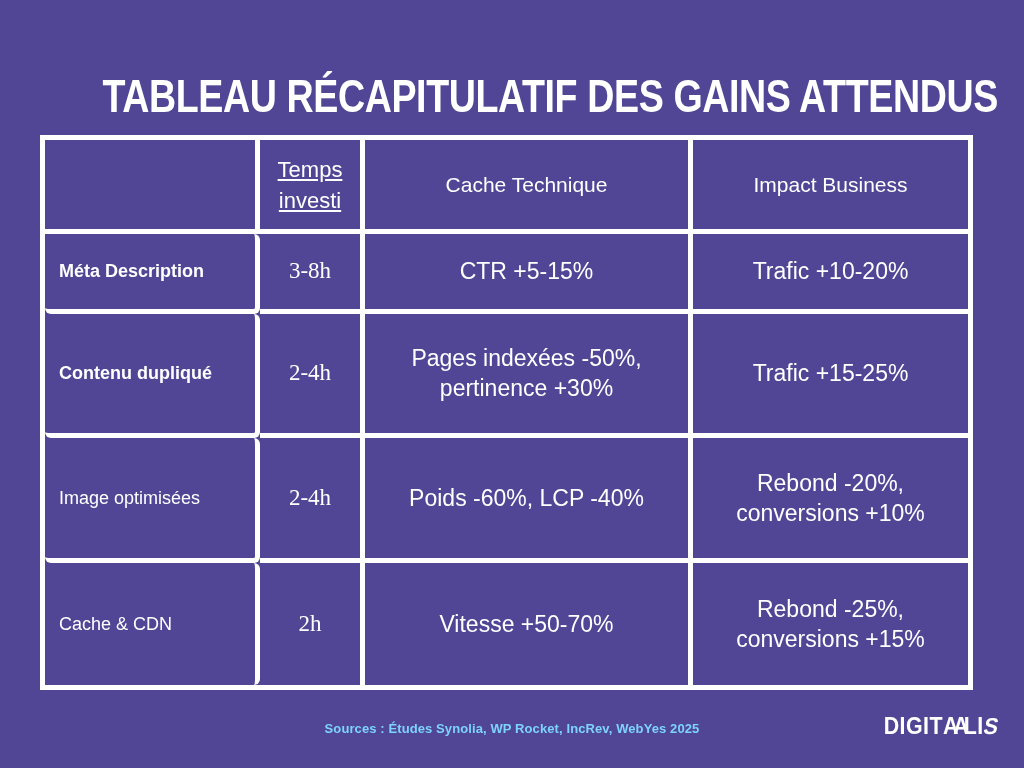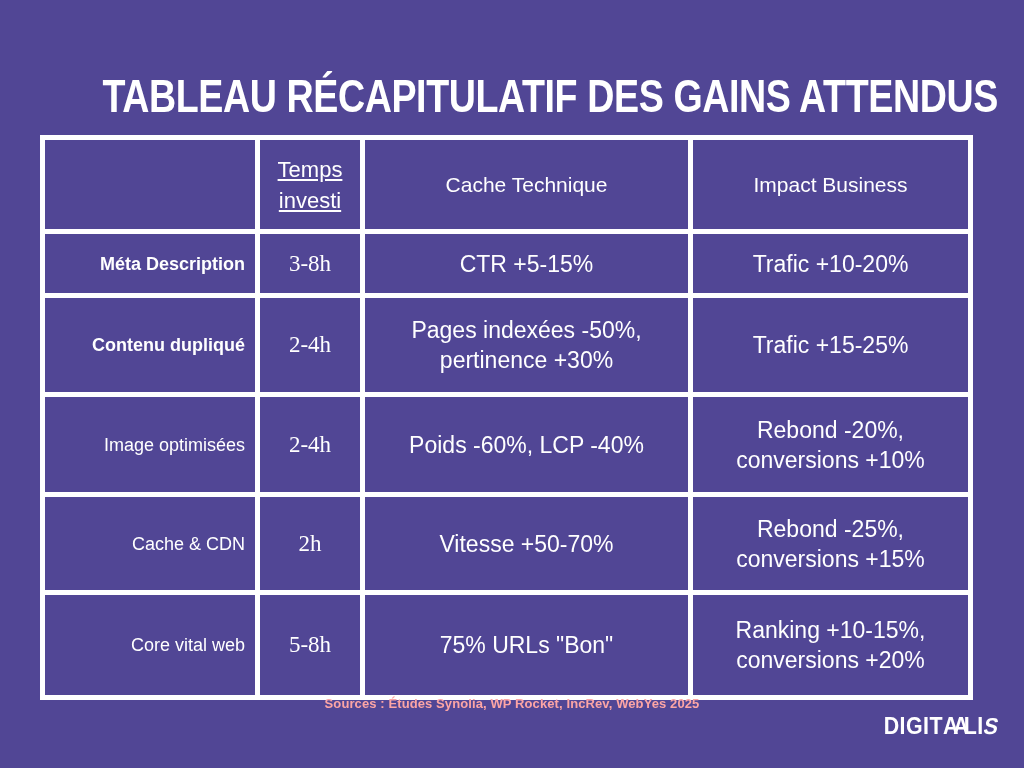--- a/index.html
+++ b/index.html
@@ -84,46 +84,47 @@
     text-decoration: underline;
   }
 
   
   tbody td {
     text-align: center;
     font-size: 23px;
     line-height: 30px;
   }
   tbody td.cell-label {
-    text-align: right;
+    text-align: left;
     font-size: 18px;
     line-height: 24px;
     padding-left: 14px;
+    border-radius: 6px;
   }
   tbody td.cell-label.bold { font-weight: 700; }
   tbody td.cell-time {
     font-size: 23px;
     font-family: Liberation Serif, serif;
   }
 
   
   tr.r0 td { height: 64px; }
   tr.r1 td { height: 99px; }
   tr.r2 td { height: 100px; }
   tr.r3 td { height: 98px; }
   tr.r4 td { height: 100px; }
 
   
   .sources {
     position: absolute;
     left: 0;
-    top: 696px;
+    top: 721px;
     width: 1024px;
     text-align: center;
-    color: #fca5a5;
+    color: #7dd3fc;
     font-size: 13px;
     font-weight: 600;
     letter-spacing: 0.1px;
   }
 
   .brand-logo {
     position: absolute;
     right: 26px;
     top: 713px;
     color: #ffffff;
@@ -180,24 +181,18 @@
       <td class="cell-time">2-4h</td>
       <td class="cell-tech">Poids -60%, LCP -40%</td>
       <td class="cell-biz">Rebond -20%, conversions +10%</td>
     </tr>
     <tr class="r3">
       <td class="cell-label">Cache &amp; CDN</td>
       <td class="cell-time">2h</td>
       <td class="cell-tech">Vitesse +50-70%</td>
       <td class="cell-biz">Rebond -25%, conversions +15%</td>
     </tr>
-    <tr class="r4">
-      <td class="cell-label">Core vital web</td>
-      <td class="cell-time">5-8h</td>
-      <td class="cell-tech">75% URLs "Bon"</td>
-      <td class="cell-biz">Ranking +10-15%, conversions +20%</td>
-    </tr>
   </tbody>
 </table>
 
 <div class="sources">Sources : Études Synolia, WP Rocket, IncRev, WebYes 2025</div>
 
 <div class="brand-logo"><span>DIGIT</span><span class="lig-a">AA</span><span>LI</span><span class="tail-s">S</span></div>
 
 </body></html>

